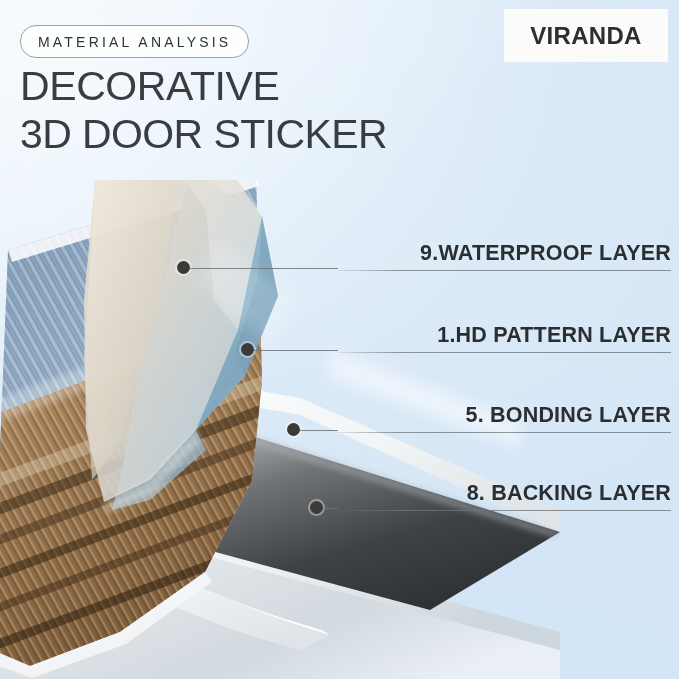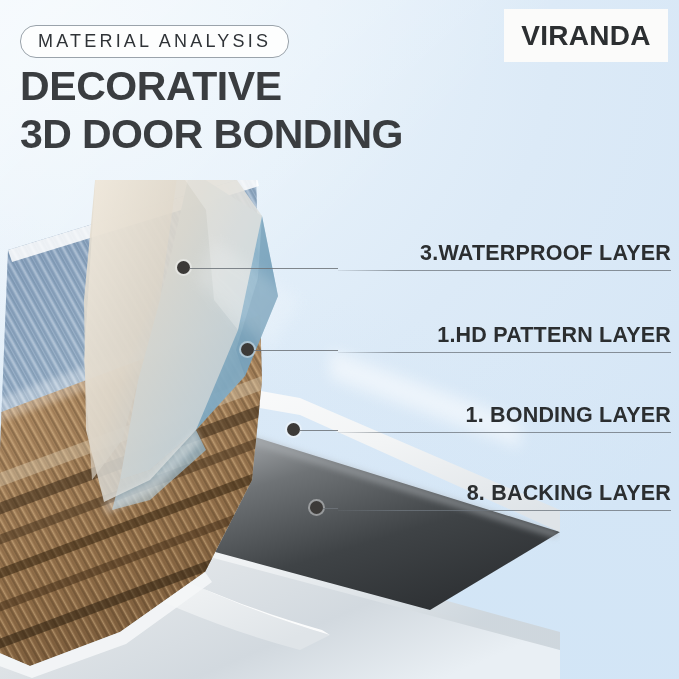--- a/index.html
+++ b/index.html
@@ -21,36 +21,36 @@
     pointer-events:none;
   }
 
   
   .badge{
     position:absolute;left:20px;top:25px;
     height:31px;padding:0 17px;
     display:flex;align-items:center;
     border:1.3px solid #9aa3ab;border-radius:16px;
     background:#fdfefe;
-    font-size:18px;letter-spacing:3.2px;color:#2f3337;font-weight:400;
+    font-size:14px;letter-spacing:3.2px;color:#2f3337;font-weight:400;
     white-space:nowrap;
   }
   .title{
     position:absolute;left:20px;top:66px;width:520px;
-    color:#3a3d40;font-weight:700;font-size:41px;line-height:0.98;
+    color:#3a3d40;font-weight:400;font-size:41px;line-height:0.98;
     letter-spacing:-0.4px;
   }
   .title .l2{display:block;margin-top:8px;letter-spacing:-0.6px;}
   .logo-box{
     position:absolute;left:504px;top:9px;width:164px;height:53px;
     background:#fbfbfa;
     display:flex;align-items:center;justify-content:center;
   }
   .logo-box .lg{
-    font-size:28px;font-weight:700;color:#2c2f31;letter-spacing:0.3px;
+    font-size:24px;font-weight:700;color:#2c2f31;letter-spacing:0.3px;
   }
 
   
   .art{position:absolute;left:0;top:180px;width:560px;height:499px;}
   .art svg{display:block;}
 
   
   .callout{position:absolute;}
   .callout .lbl{
     position:absolute;right:0;bottom:5px;
@@ -227,50 +227,50 @@
       <path d="M 330,170 L 520,240 L 520,268 L 330,198 Z" fill="#ffffff" opacity=".5" filter="url(#soft2)"></path>
     </svg>
   </div>
 
   <div class="badge">
     <span>MATERIAL ANALYSIS</span>
   </div>
 
   <div class="title">
     <span>DECORATIVE</span>
-    <span class="l2">3D DOOR BONDING</span>
+    <span class="l2">3D DOOR STICKER</span>
   </div>
 
   <div class="logo-box">
     <span class="lg">VIRANDA</span>
   </div>
 
   <div>
     <div class="dot" style="left:177px;top:261px;"></div>
     <div class="leader" style="left:190px;top:268px;width:148px;"></div>
     <div class="callout" style="left:338px;top:240px;width:333px;height:31px;">
-      <span class="lbl">3.WATERPROOF LAYER</span>
+      <span class="lbl">9.WATERPROOF LAYER</span>
       <span class="rule" style="width:333px;"></span>
     </div>
   </div>
 
   <div>
     <div class="dot" style="left:241px;top:343px;"></div>
     <div class="leader" style="left:254px;top:350px;width:84px;"></div>
     <div class="callout" style="left:338px;top:322px;width:333px;height:31px;">
       <span class="lbl">1.HD PATTERN LAYER</span>
       <span class="rule" style="width:333px;"></span>
     </div>
   </div>
 
   <div>
     <div class="dot" style="left:287px;top:423px;"></div>
     <div class="leader" style="left:300px;top:430px;width:38px;"></div>
     <div class="callout" style="left:338px;top:402px;width:333px;height:31px;">
-      <span class="lbl">1. BONDING LAYER</span>
+      <span class="lbl">5. BONDING LAYER</span>
       <span class="rule" style="width:333px;"></span>
     </div>
   </div>
 
   <div>
     <div class="dot" style="left:310px;top:501px;"></div>
     <div class="leader" style="left:323px;top:508px;width:15px;"></div>
     <div class="callout" style="left:338px;top:480px;width:333px;height:31px;">
       <span class="lbl">8. BACKING LAYER</span>
       <span class="rule" style="width:333px;"></span>

